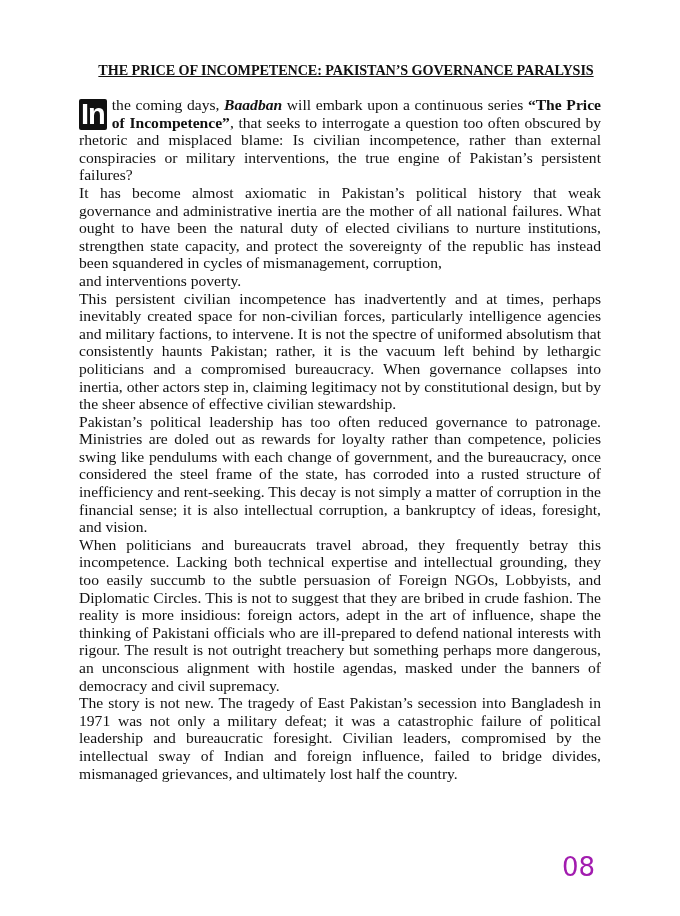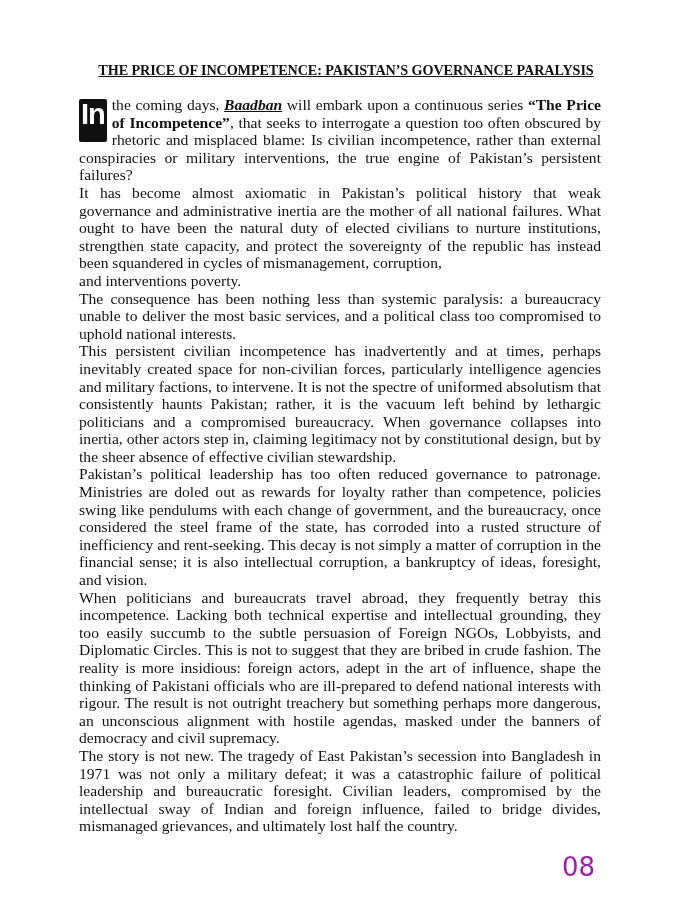--- a/index.html
+++ b/index.html
@@ -4,38 +4,37 @@
 <style>
   html, body { margin: 0; padding: 0; background: #ffffff; }
   body { width: 680px; height: 916px; position: relative; overflow: hidden;
          font-family: "Liberation Serif", serif; color: #111; }
   .title { position: absolute; left: 0; right: 0; top: 62px; text-align: center;
            font-size: 14.2px; font-weight: bold; text-decoration: underline; letter-spacing: -0.1px; padding-left: 12px; }
   .body { position: absolute; left: 79px; width: 522px; top: 96px;
           font-size: 15.6px; line-height: 17.6px; text-align: justify; }
   .body p { margin: 0; }
   .dropcap { float: left; background: #111; color: #fff; font-family: "Liberation Sans", sans-serif;
-             font-weight: bold; font-size: 29px; line-height: 30px; height: 43px; padding: 0 2px 0 2px;
+             font-weight: bold; font-size: 29px; line-height: 30px; height: 31px; padding: 0 2px 0 2px;
              margin: 3px 5px 0 0; border-radius: 2px; letter-spacing: -1px; }
   .b { font-weight: bold; }
-  .bi { font-weight: bold; font-style: italic; text-decoration: underline; }
+  .bi { font-weight: bold; font-style: italic; }
   .pagenum { position: absolute; left: 562px; top: 852px; font-family: "DejaVu Sans", sans-serif;
              font-size: 26px; color: #a21caf; }
 </style>
 </head>
 <body>
 
 <div class="title">THE PRICE OF INCOMPETENCE:  PAKISTAN’S GOVERNANCE PARALYSIS</div>
 
 <div class="body">
   <p>
     <span class="dropcap">In</span><span> the coming days, </span><span class="bi">Baadban</span><span> will embark upon a continuous series </span><span class="b">“The Price of Incompetence”</span><span>, that seeks to interrogate a question too often obscured by rhetoric and misplaced blame: Is civilian incompetence, rather than external conspiracies or military interventions, the true engine of Pakistan’s persistent failures?</span>
   </p>
   <p>It has become almost axiomatic in Pakistan’s political history that weak governance and administrative inertia are the mother of all national failures. What ought to have been the natural duty of elected civilians to nurture institutions, strengthen state capacity, and protect the sovereignty of the republic has instead been squandered in cycles of mismanagement, corruption,</p>
   <p>and interventions poverty.</p>
-  <p>The consequence has been nothing less than systemic paralysis: a bureaucracy unable to deliver the most basic services, and a political class too compromised to uphold national interests.</p>
   <p>This persistent civilian incompetence has inadvertently and at times, perhaps inevitably created space for non-civilian forces, particularly intelligence agencies and military factions, to intervene. It is not the spectre of uniformed absolutism that consistently haunts Pakistan; rather, it is the vacuum left behind by lethargic politicians and a compromised bureaucracy. When governance collapses into inertia, other actors step in, claiming legitimacy not by constitutional design, but by the sheer absence of effective civilian stewardship.</p>
   <p>Pakistan’s political leadership has too often reduced governance to patronage. Ministries are doled out as rewards for loyalty rather than competence, policies swing like pendulums with each change of government, and the bureaucracy, once considered the steel frame of the state, has corroded into a rusted structure of inefficiency and rent-seeking. This decay is not simply a matter of corruption in the financial sense; it is also intellectual corruption, a bankruptcy of ideas, foresight, and vision.</p>
   <p>When politicians and bureaucrats travel abroad, they frequently betray this incompetence. Lacking both technical expertise and intellectual grounding, they too easily succumb to the subtle persuasion of Foreign NGOs, Lobbyists, and Diplomatic Circles. This is not to suggest that they are bribed in crude fashion. The reality is more insidious: foreign actors, adept in the art of influence, shape the thinking of Pakistani officials who are ill-prepared to defend national interests with rigour. The result is not outright treachery but something perhaps more dangerous, an unconscious alignment with hostile agendas, masked under the banners of democracy and civil supremacy.</p>
   <p>The story is not new. The tragedy of East Pakistan’s secession into Bangladesh in 1971 was not only a military defeat; it was a catastrophic failure of political leadership and bureaucratic foresight. Civilian leaders, compromised by the intellectual sway of Indian and foreign influence, failed to bridge divides, mismanaged grievances, and ultimately lost half the country.</p>
 </div>
 
 <div class="pagenum">08</div>
 
 </body></html>

